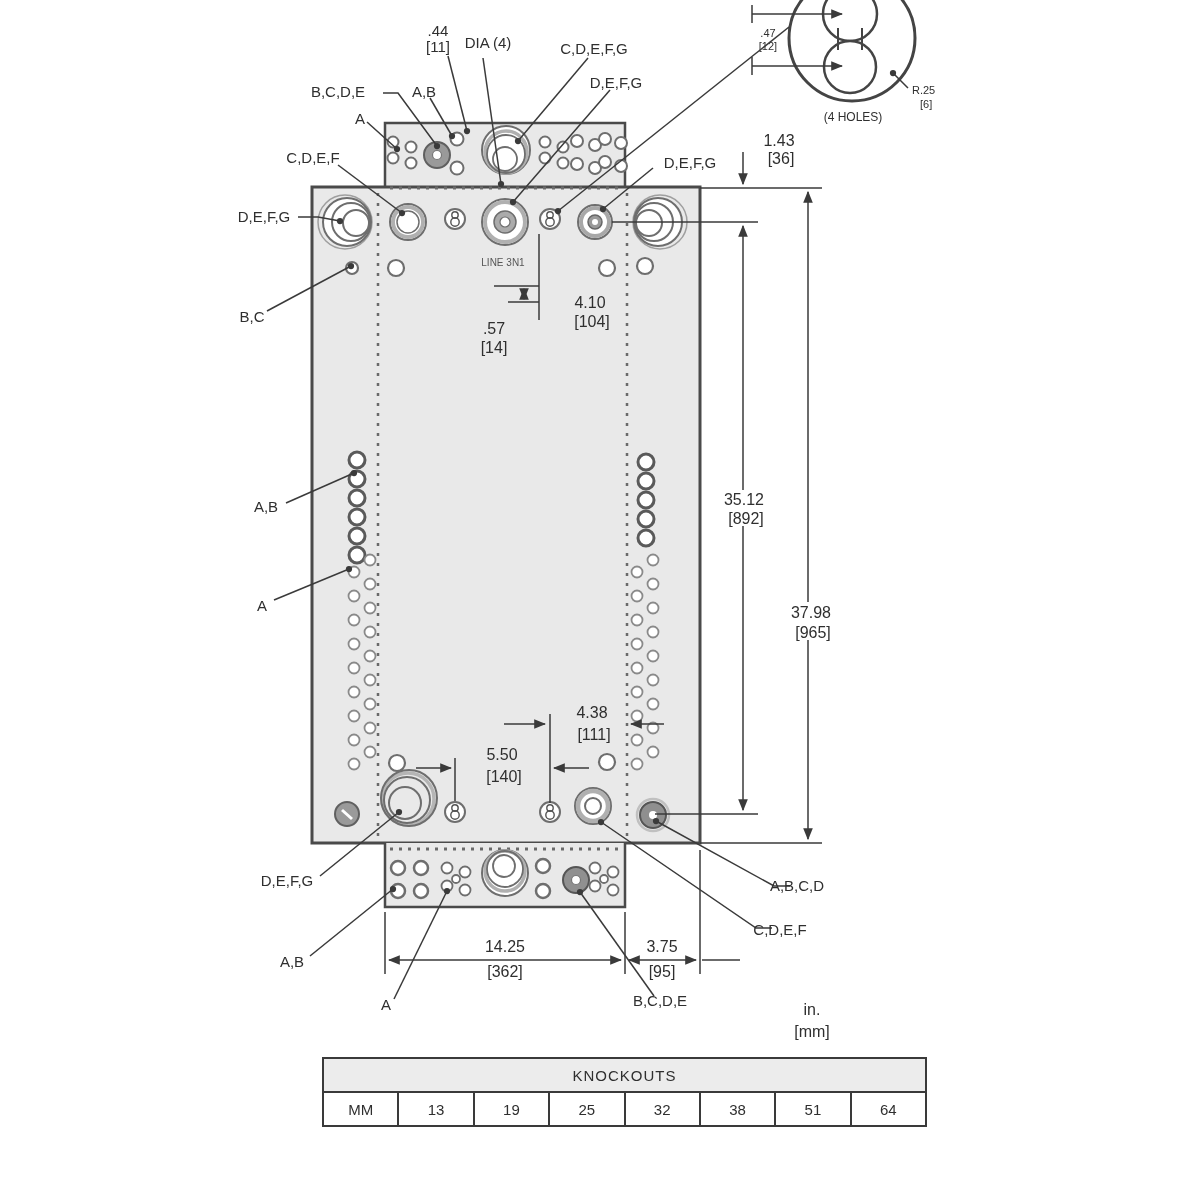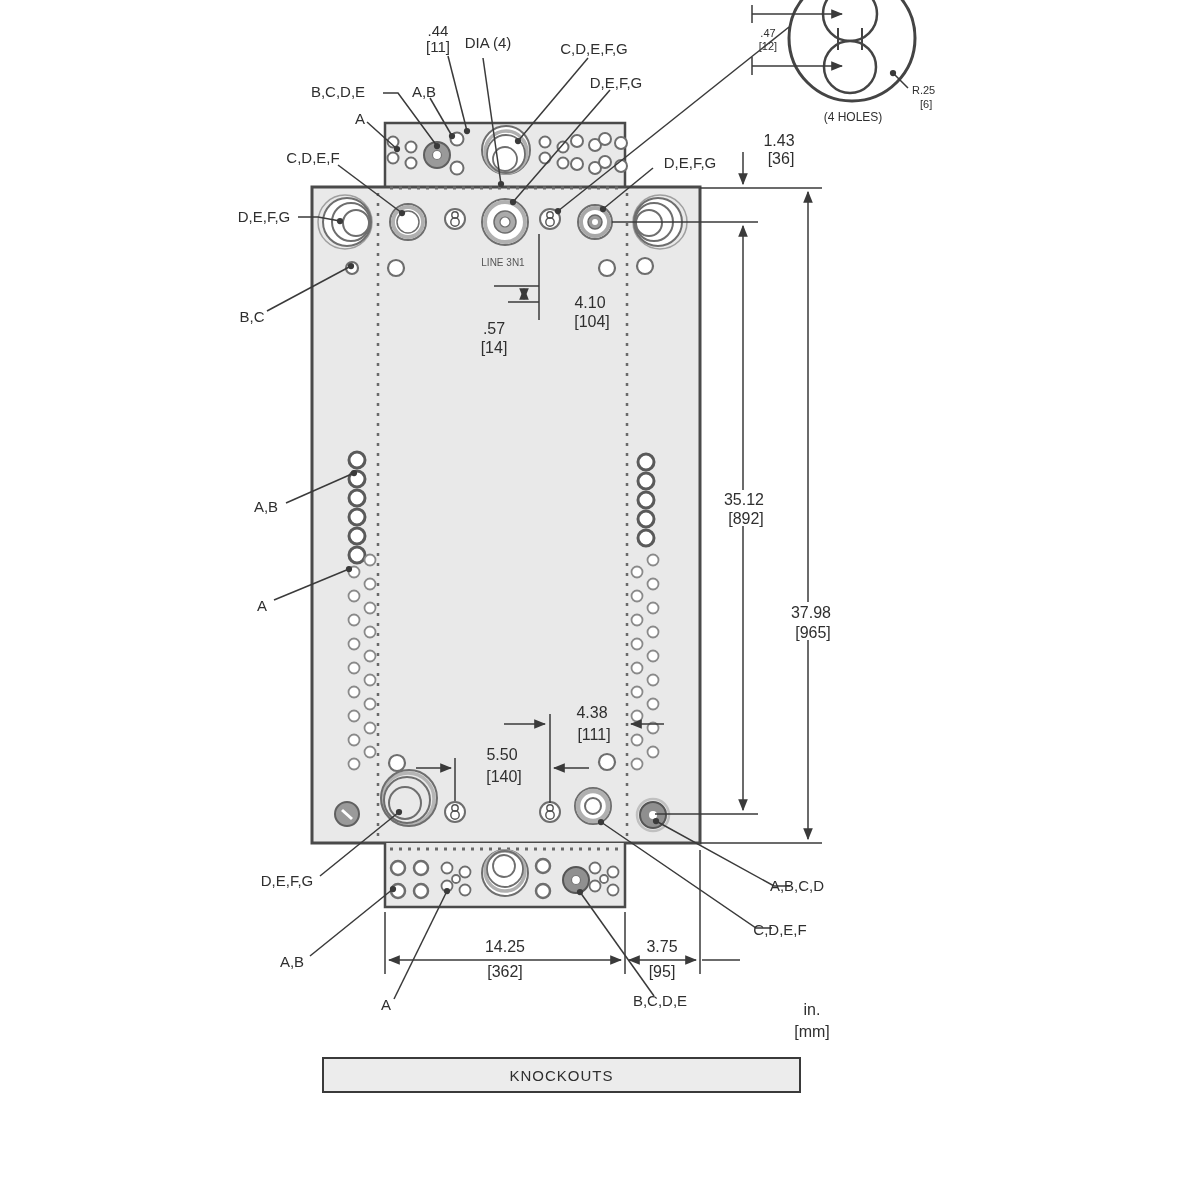--- a/index.html
+++ b/index.html
@@ -4,21 +4,21 @@
 <style>
   html,body{margin:0;padding:0;background:#fff;width:1200px;height:1200px;overflow:hidden;}
   .page{position:relative;width:1200px;height:1200px;font-family:"Liberation Sans",sans-serif;color:#2f2f2f;}
   svg text{font-family:"Liberation Sans",sans-serif;fill:#2f2f2f;}
   .lbl{font-size:15px;}
   .dim{font-size:16px;}
   .sm{font-size:11px;}
   .note{font-size:12px;}
   .mark{font-size:10px;fill:#555;}
   
-  .ko-table{position:absolute;left:322px;top:1057px;width:479px;border-collapse:collapse;table-layout:fixed;}
+  .ko-table{position:absolute;left:322px;top:1057px;width:605px;border-collapse:collapse;table-layout:fixed;}
   .ko-table td,.ko-table th{border:2px solid #3a3a3a;text-align:center;font-size:15px;font-weight:normal;
      color:#2f2f2f;height:32px;padding:0;background:#fff;font-family:"Liberation Sans",sans-serif;}
   .ko-table .title-cell{background:#ececec;letter-spacing:1px;}
   .col-sym{width:96px;}
 </style>
 </head>
 <body>
 
 <div class="page">
 <svg width="1200" height="1200" viewBox="0 0 1200 1200">
@@ -346,15 +346,25 @@
     <text class="lbl" x="780" y="935" text-anchor="middle">C,D,E,F</text>
   </g>
 </svg>
 
   
   <table class="ko-table">
     <tbody>
         <tr>
       <td class="title-cell" colspan="8">KNOCKOUTS</td>
     </tr>
+    <tr>
+      <td>MM</td>
+      <td>13</td>
+      <td>19</td>
+      <td>25</td>
+      <td>32</td>
+      <td>38</td>
+      <td>51</td>
+      <td>64</td>
+    </tr>
   </tbody>
     </table>
 </div>
 
 </body></html>

